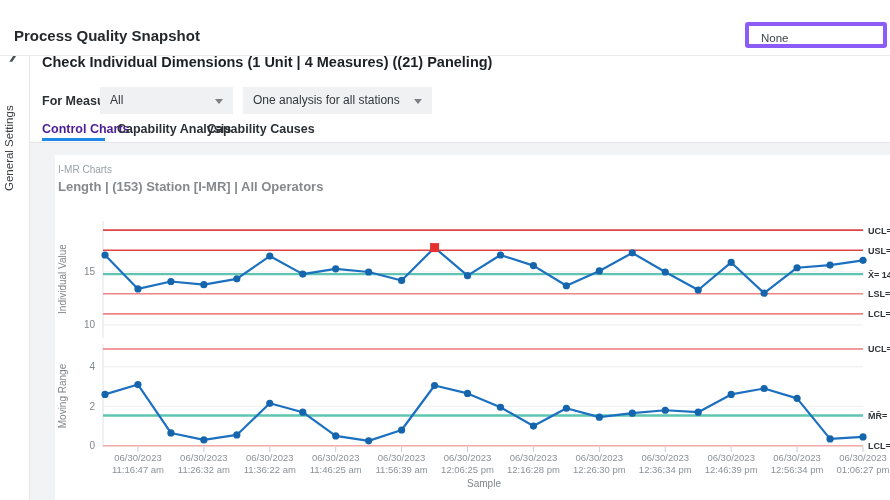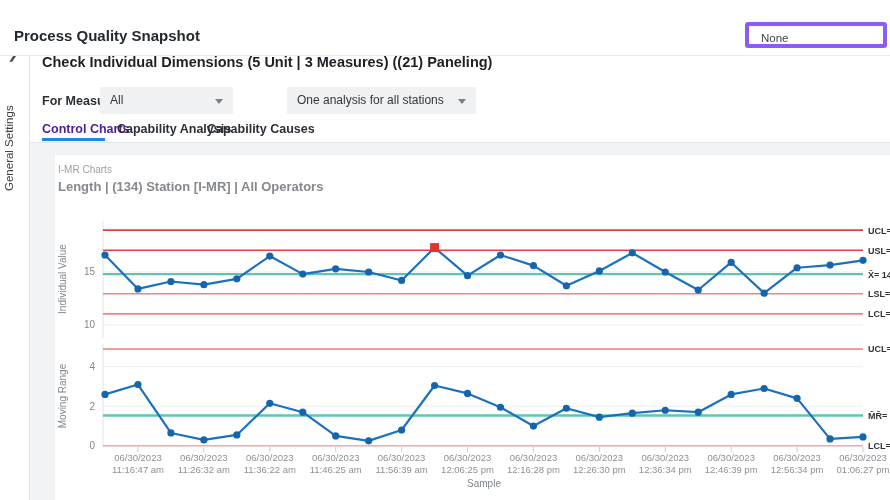--- a/index.html
+++ b/index.html
@@ -20,21 +20,21 @@
   
   .content-lower { position:absolute; left:30px; top:143px; width:860px; height:357px; background:#f2f3f5; z-index:1; }
   .tab-divider { position:absolute; left:30px; top:142px; width:860px; height:1px; background:#e4e6e9; z-index:2; }
   .chart-card { position:absolute; left:55px; top:155px; width:835px; height:345px; background:#fff; z-index:2; }
 
   
   .main-title { position:absolute; left:42px; top:54px; font-size:14.5px; font-weight:bold; color:#1d2125; z-index:3; }
   .measure-label { position:absolute; left:42px; top:94px; font-size:12.5px; font-weight:bold; color:#2b3035; z-index:3; }
   .select-box { position:absolute; top:87px; height:27px; background:#eff1f2; font-size:12px; color:#33383d; line-height:27px; padding-left:10px; cursor:pointer; z-index:3; }
   .select-measure { left:100px; width:133px; }
-  .select-analysis { left:243px; width:189px;margin-left:44px; }
+  .select-analysis { left:243px; width:189px; }
   .caret { position:absolute; right:10px; top:12px; width:0; height:0; border-left:4px solid transparent; border-right:4px solid transparent; border-top:5px solid #7a8085; }
 
   .tab { position:absolute; top:122px; font-size:12.5px; font-weight:bold; color:#2b3035; cursor:pointer; z-index:3; }
   .tab-1 { left:42px; color:#4c1d95; }
   .tab-2 { left:117px; }
   .tab-3 { left:207px; }
   .tab-underline { position:absolute; left:42px; top:138px; width:63px; height:3px; background:#1e88e5; z-index:3; }
 
   
   .chart-subtitle { position:absolute; left:58px; top:164px; font-size:10px; color:#9aa0a5; z-index:3; }
@@ -57,38 +57,38 @@
 
   <div class="sidebar" data-interactable="false">
     <div class="collapse-btn" data-interactable="true">❯</div>
     <div class="sidebar-label" data-interactable="true">General Settings</div>
   </div>
 
   <div class="content-lower" data-interactable="false"></div>
   <div class="tab-divider" data-interactable="false"></div>
   <div class="chart-card" data-interactable="false"></div>
 
-  <div class="main-title" data-interactable="false">Check Individual Dimensions (5 Unit | 3 Measures) ((21) Paneling)</div>
+  <div class="main-title" data-interactable="false">Check Individual Dimensions (1 Unit | 4 Measures) ((21) Paneling)</div>
   <div class="measure-label" data-interactable="false">For Measure:</div>
   <div class="select-box select-measure" data-interactable="true">
     <span data-interactable="false">All</span>
     <span class="caret" data-interactable="false"></span>
   </div>
   <div class="select-box select-analysis" data-interactable="true">
     <span data-interactable="false">One analysis for all stations</span>
     <span class="caret" data-interactable="false"></span>
   </div>
 
   <div class="tab tab-1" data-interactable="true">Control Charts</div>
   <div class="tab tab-2" data-interactable="true">Capability Analysis</div>
   <div class="tab tab-3" data-interactable="true">Capability Causes</div>
   <div class="tab-underline" data-interactable="false"></div>
 
   <div class="chart-subtitle" data-interactable="false">I-MR Charts</div>
-  <div class="chart-title" data-interactable="false">Length | (134) Station [I-MR] | All Operators</div>
+  <div class="chart-title" data-interactable="false">Length | (153) Station [I-MR] | All Operators</div>
 
   <svg class="chart" viewBox="0 0 890 500" data-interactable="false">
     <text class="axis-name" text-anchor="middle" transform="rotate(-90 66 279)" x="66" y="279" data-interactable="false">Individual Value</text>
     <text class="axis-name" text-anchor="middle" transform="rotate(-90 66 396)" x="66" y="396" data-interactable="false">Moving Range</text>
 
     <text class="tick" x="95" y="275" text-anchor="end" data-interactable="false">15</text>
     <text class="tick" x="95" y="328" text-anchor="end" data-interactable="false">10</text>
     <text class="tick" x="95" y="370" text-anchor="end" data-interactable="false">4</text>
     <text class="tick" x="95" y="410" text-anchor="end" data-interactable="false">2</text>
     <text class="tick" x="95" y="449" text-anchor="end" data-interactable="false">0</text>

